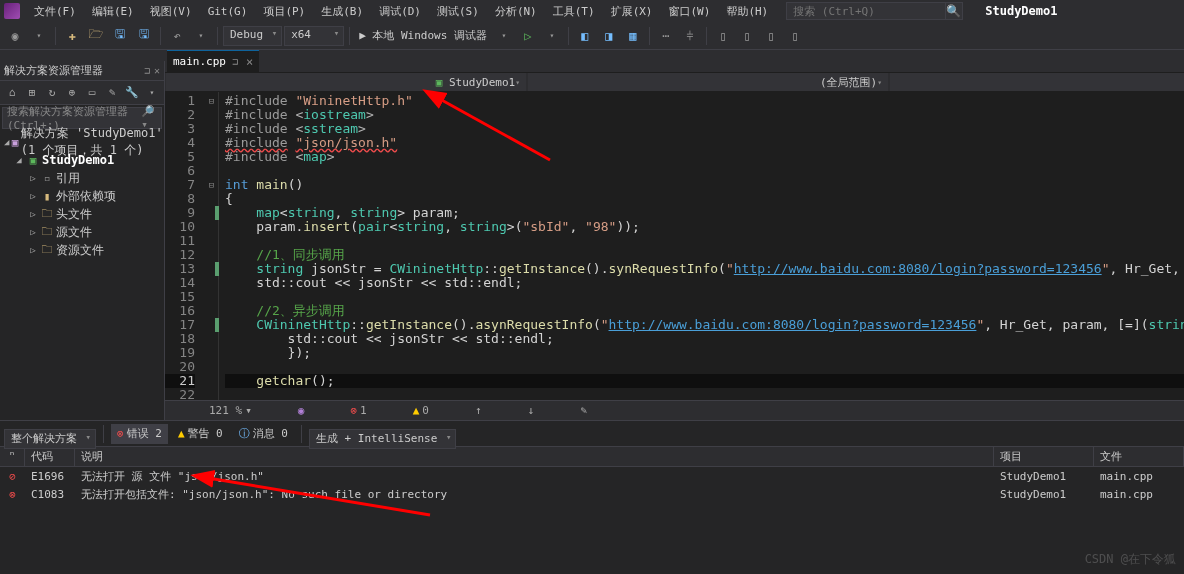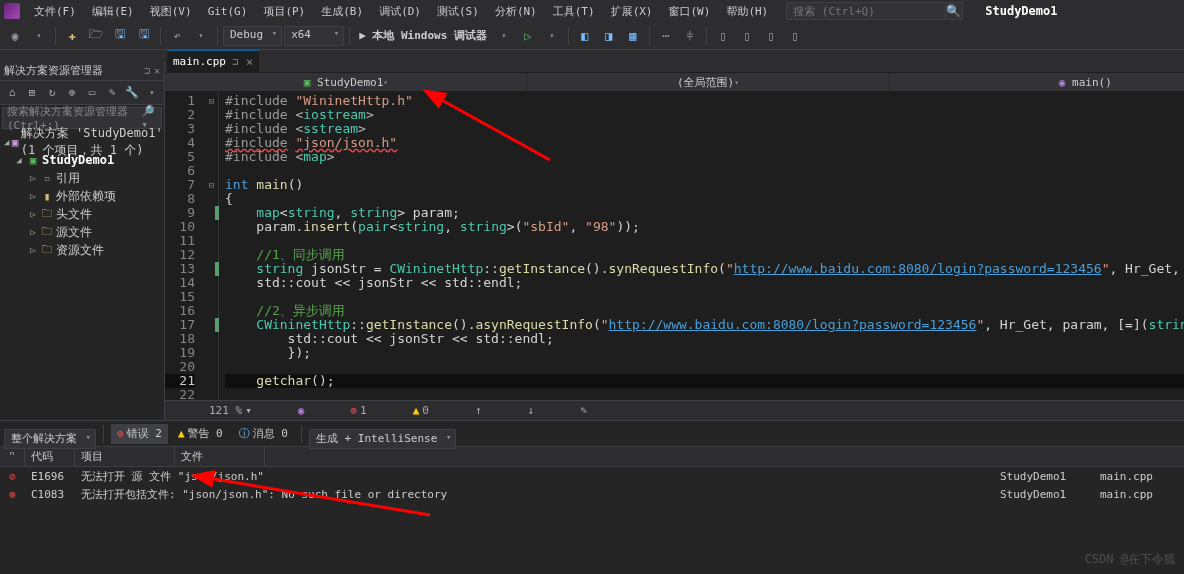--- a/index.html
+++ b/index.html
@@ -9,21 +9,21 @@
 .menubar .mi { color:#ccc; padding:0 6px; cursor:default; font-size:11px; }
 .search-wrap { margin-left:8px; display:flex; align-items:center; }
 .search-input { background:#333337; border:1px solid #3f3f46; color:#aaa; padding:1px 6px; width:160px; height:18px; font-size:11px; }
 .search-icon { width:18px; height:18px; background:#333337; border:1px solid #3f3f46; margin-left:-1px; display:flex; align-items:center; justify-content:center; }
 .sln-name { color:#fff; font-weight:bold; margin-left:18px; font-size:12px; }
 .toolbar { background:#2d2d30; height:28px; display:flex; align-items:center; padding:0 4px; gap:2px; border-bottom:1px solid #3f3f46; }
 .tb-btn { width:22px; height:22px; display:flex; align-items:center; justify-content:center; color:#999; font-size:12px; }
 .tb-sep { width:1px; height:18px; background:#3f3f46; margin:0 3px; }
 .tb-combo { background:#333337; border:1px solid #3f3f46; color:#ccc; padding:1px 18px 1px 6px; height:20px; font-size:11px; position:relative; }
 .tb-combo::after { content:"▾"; position:absolute; right:4px; top:1px; font-size:9px; color:#888; }
-.tb-play { color:#5cb85c;font-weight:bold; }
+.tb-play { color:#5cb85c; }
 .tb-debug { color:#ccc; padding:0 4px; font-size:11px; }
 .main { display:flex; height:370px; }
 .panel { background:#252526; }
 .panel-hdr { background:#2d2d30; height:20px; display:flex; align-items:center; justify-content:space-between; padding:0 4px; font-size:11px; color:#ccc; border-bottom:1px solid #3f3f46; }
 .panel-hdr .ctrls { display:flex; gap:4px; font-size:10px; color:#888; }
 .left { width:226px; display:flex; flex-direction:column; border-right:1px solid #3f3f46;margin-top:11px; }
 .left-tools { height:24px; background:#2d2d30; display:flex; align-items:center; justify-content:flex-end; gap:4px; padding:0 4px; border-bottom:1px solid #3f3f46; }
 .left-tools .t { width:16px; height:16px; color:#aaa; font-size:11px; display:flex; align-items:center; justify-content:center; }
 .left-search { height:22px; background:#333337; border:1px solid #3f3f46; margin:2px; display:flex; align-items:center; padding:0 4px; color:#888; font-size:11px; justify-content:space-between; }
 .tree { padding:2px 0; font-size:12px; color:#ccc; }
@@ -34,21 +34,21 @@
 .proj-icn { color:#5cb85c; }
 .fold-icn { color:#d7ba7d; }
 .ref-icn { color:#888; }
 .bold { font-weight:bold; color:#fff; }
 .editor { flex:1; display:flex; flex-direction:column; background:#1e1e1e; }
 .tabs { height:22px; background:#2d2d30; display:flex; align-items:flex-end; padding-left:2px; }
 .tab { background:#1e1e1e; height:22px; display:flex; align-items:center; padding:0 6px; gap:6px; font-size:11px; color:#fff; border-top:1px solid #0e639c; }
 .tab .pin { color:#888; font-size:10px; }
 .tab .x { color:#888; font-size:12px; margin-left:2px; }
 .crumbs { height:20px; background:#2d2d30; display:flex; align-items:center; border-top:1px solid #1e1e1e; border-bottom:1px solid #1e1e1e; }
-.crumb { flex:1; background:#333337; height:18px; margin:0 1px; display:flex; align-items:center; padding:0 15px; color:#ccc; font-size:11px; justify-content:center; }
+.crumb { flex:1; background:#333337; height:18px; margin:0 1px; display:flex; align-items:center; padding:0 6px; color:#ccc; font-size:11px; justify-content:flex-end; }
 .crumb .dd { font-size:8px; color:#888; }
 .code { flex:1; display:flex; font-family:Consolas,monospace; font-size:13px; line-height:14px; background:#1e1e1e; overflow:hidden; }
 .gutter { width:40px; text-align:right; color:#858585; padding:2px 10px 0 0; background:#1e1e1e; }
 .gutter div { height:14px; }
 .gutter .hl { background:#0f0f0f; color:#ccc; }
 .margin { width:14px; background:#1e1e1e; padding-top:2px; border-right:1px solid #333; }
 .margin div { height:14px; }
 .margin .fold { color:#888; font-size:9px; text-align:center; }
 .margin .green { background:#5a9e6f; width:4px; height:14px; margin-left:10px; }
 .lines { flex:1; padding:2px 0 0 6px; color:#d4d4d4; position:relative; }
@@ -339,20 +339,21 @@
         <span style="color:#75beff">ⓘ</span>
         <span>消息 0</span>
       </div>
     <div class="tb-sep"></div>
     <div class="filter">生成 + IntelliSense</div>
   </div>
   <div class="err-table">
     <div class="et-hdr">
       <div class="col-i">ⁿ</div>
       <div class="col-code">代码</div>
+      <div class="col-desc">说明</div>
       <div class="col-proj">项目</div>
       <div class="col-file">文件</div>
     </div>
     <div id="err-rows">
         <div class="et-row">
           <div class="col-i err-i">⊘</div>
           <div class="col-code">E1696</div>
           <div class="col-desc">无法打开 源 文件 "json/json.h"</div>
           <div class="col-proj">StudyDemo1</div>
           <div class="col-file">main.cpp</div>

